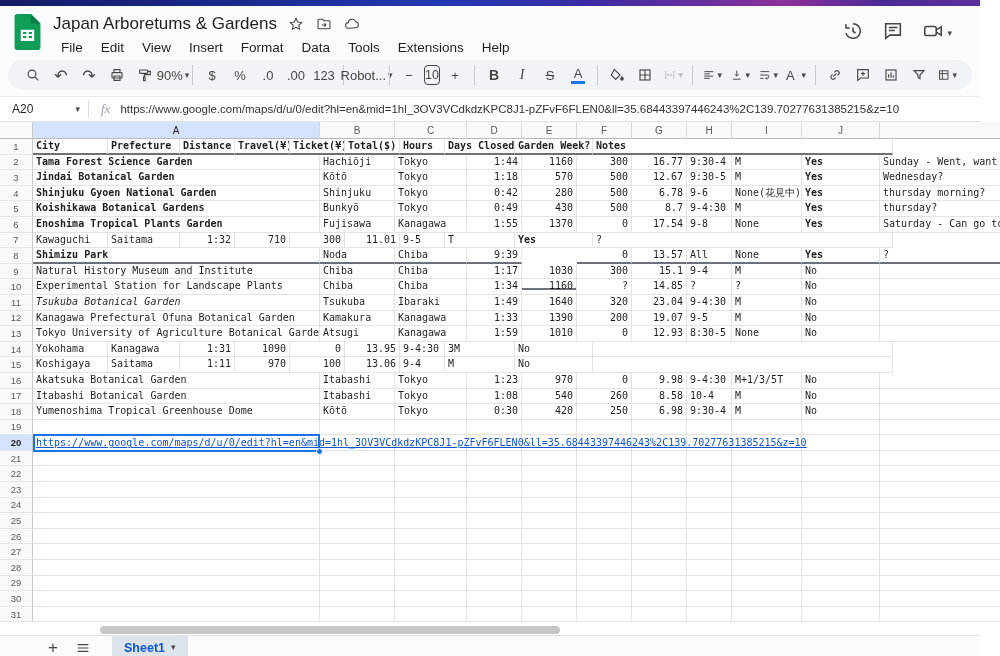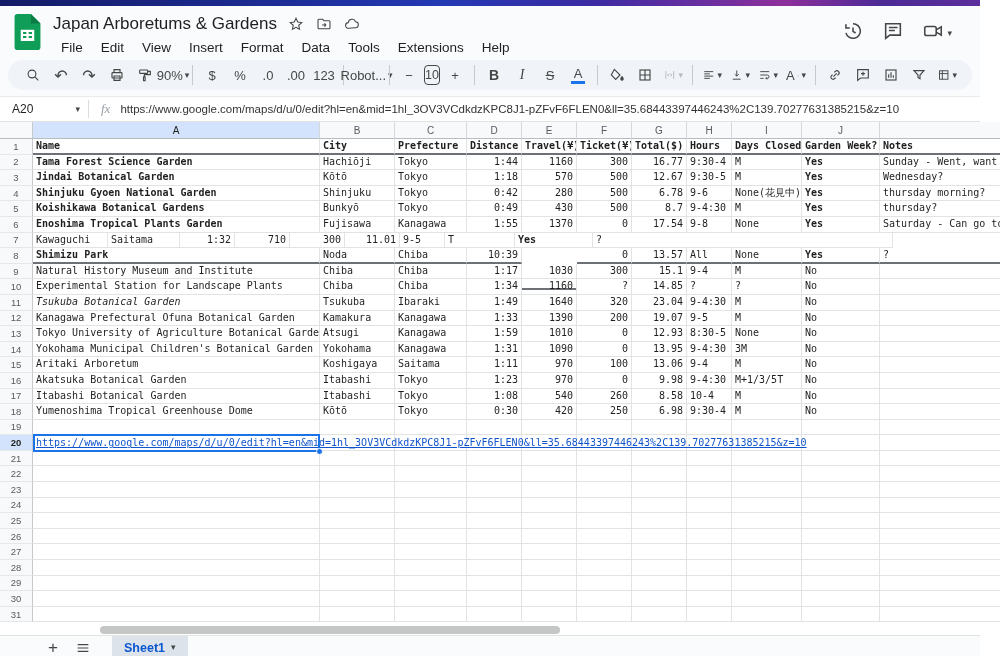--- a/index.html
+++ b/index.html
@@ -311,21 +311,20 @@
         <div class="colh" style="width: 55px;">F</div>
         <div class="colh" style="width: 55px;">G</div>
         <div class="colh" style="width: 45px;">H</div>
         <div class="colh" style="width: 70px;">I</div>
         <div class="colh" style="width: 78px;">J</div>
         <div class="colh" style="width: 300px;"></div>
       </div>
     <div id="rows">
         <div class="row">
           <div class="rownum">1</div>
-          <div class="cell b thick" style="width: 287px;">Name</div>
           <div class="cell b thick" style="width: 75px;">City</div>
           <div class="cell b thick" style="width: 72px;">Prefecture</div>
           <div class="cell r b thick" style="width: 55px;">Distance</div>
           <div class="cell r b thick" style="width: 55px;">Travel(¥)</div>
           <div class="cell r b thick" style="width: 55px;">Ticket(¥)</div>
           <div class="cell r b thick" style="width: 55px;">Total($)</div>
           <div class="cell b thick" style="width: 45px;">Hours</div>
           <div class="cell b thick" style="width: 70px;">Days Closed</div>
           <div class="cell b thick" style="width: 78px;">Garden Week?</div>
           <div class="cell b thick" style="width: 300px;">Notes</div>
@@ -411,21 +410,21 @@
           <div class="cell" style="width: 45px;">9-5</div>
           <div class="cell" style="width: 70px;">T</div>
           <div class="cell b" style="width: 78px;">Yes</div>
           <div class="cell" style="width: 300px;">?</div>
         </div>
         <div class="row">
           <div class="rownum">8</div>
           <div class="cell b thick" style="width: 287px;">Shimizu Park</div>
           <div class="cell thick" style="width: 75px;">Noda</div>
           <div class="cell thick" style="width: 72px;">Chiba</div>
-          <div class="cell r thick" style="width: 55px;">10:39</div>
+          <div class="cell r thick" style="width: 55px;">9:39</div>
           <div class="cell r thick" style="width: 55px; margin-top: 40px;">1060</div>
           <div class="cell r thick" style="width: 55px;">0</div>
           <div class="cell r thick" style="width: 55px;">13.57</div>
           <div class="cell thick" style="width: 45px;">All</div>
           <div class="cell thick" style="width: 70px;">None</div>
           <div class="cell b thick" style="width: 78px;">Yes</div>
           <div class="cell thick" style="width: 300px;">?</div>
         </div>
         <div class="row">
           <div class="rownum">9</div>
@@ -492,35 +491,33 @@
           <div class="cell r" style="width: 55px;">1010</div>
           <div class="cell r" style="width: 55px;">0</div>
           <div class="cell r" style="width: 55px;">12.93</div>
           <div class="cell" style="width: 45px;">8:30-5</div>
           <div class="cell" style="width: 70px;">None</div>
           <div class="cell" style="width: 78px;">No</div>
           <div class="cell" style="width: 300px;"></div>
         </div>
         <div class="row">
           <div class="rownum">14</div>
-          <div class="cell" style="width: 287px;">Yokohama Municipal Children's Botanical Garden</div>
           <div class="cell" style="width: 75px;">Yokohama</div>
           <div class="cell" style="width: 72px;">Kanagawa</div>
           <div class="cell r" style="width: 55px;">1:31</div>
           <div class="cell r" style="width: 55px;">1090</div>
           <div class="cell r" style="width: 55px;">0</div>
           <div class="cell r" style="width: 55px;">13.95</div>
           <div class="cell" style="width: 45px;">9-4:30</div>
           <div class="cell" style="width: 70px;">3M</div>
           <div class="cell" style="width: 78px;">No</div>
           <div class="cell" style="width: 300px;"></div>
         </div>
         <div class="row">
           <div class="rownum">15</div>
-          <div class="cell" style="width: 287px;">Aritaki Arboretum</div>
           <div class="cell" style="width: 75px;">Koshigaya</div>
           <div class="cell" style="width: 72px;">Saitama</div>
           <div class="cell r" style="width: 55px;">1:11</div>
           <div class="cell r" style="width: 55px;">970</div>
           <div class="cell r" style="width: 55px;">100</div>
           <div class="cell r" style="width: 55px;">13.06</div>
           <div class="cell" style="width: 45px;">9-4</div>
           <div class="cell" style="width: 70px;">M</div>
           <div class="cell" style="width: 78px;">No</div>
           <div class="cell" style="width: 300px;"></div>

